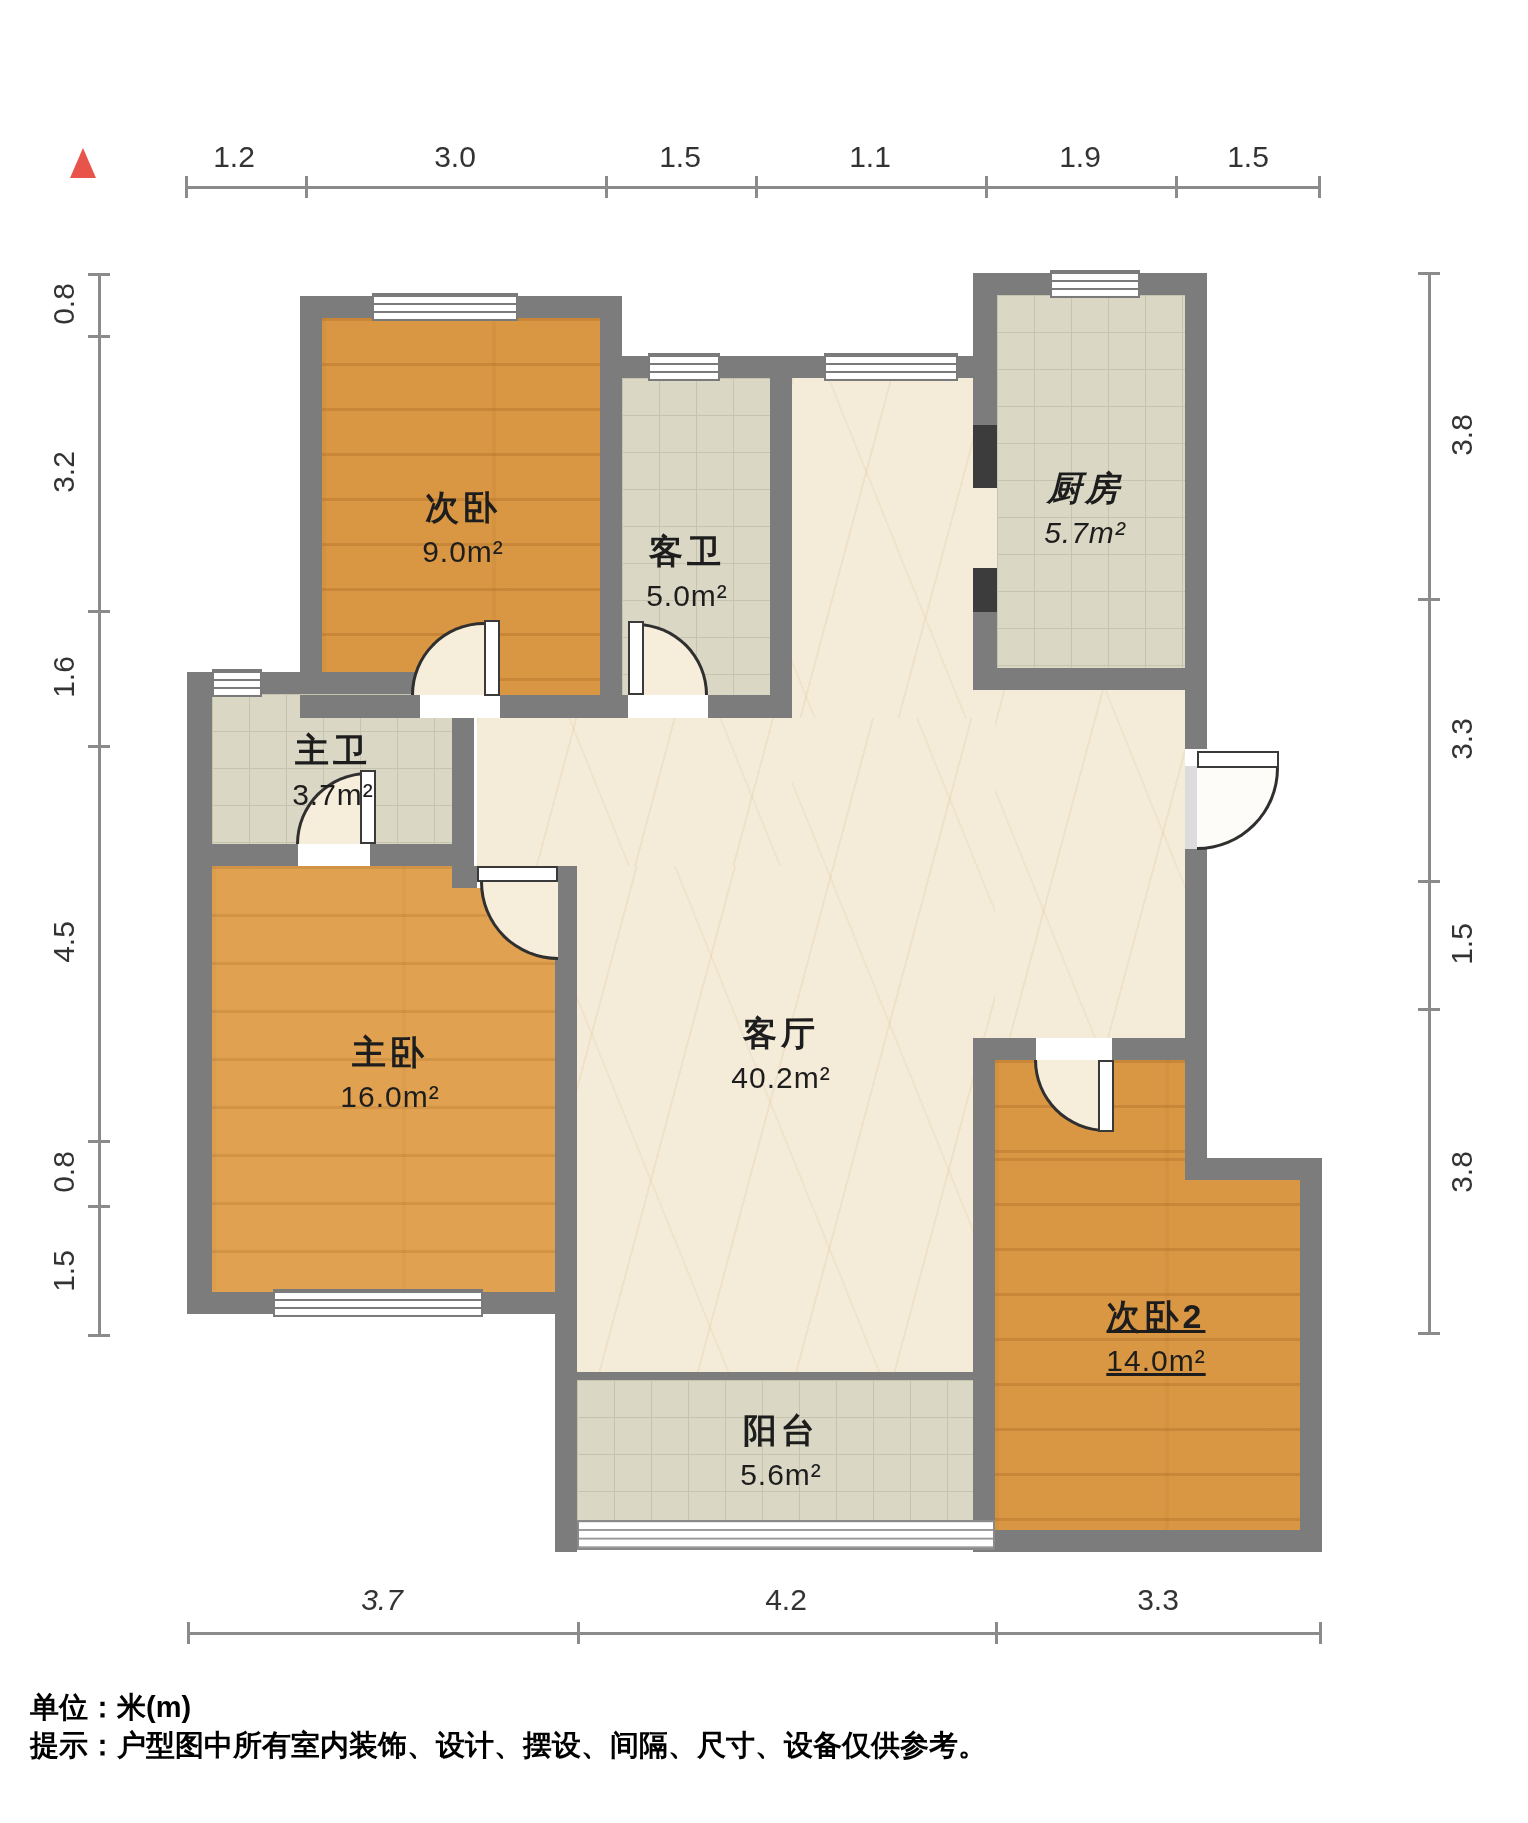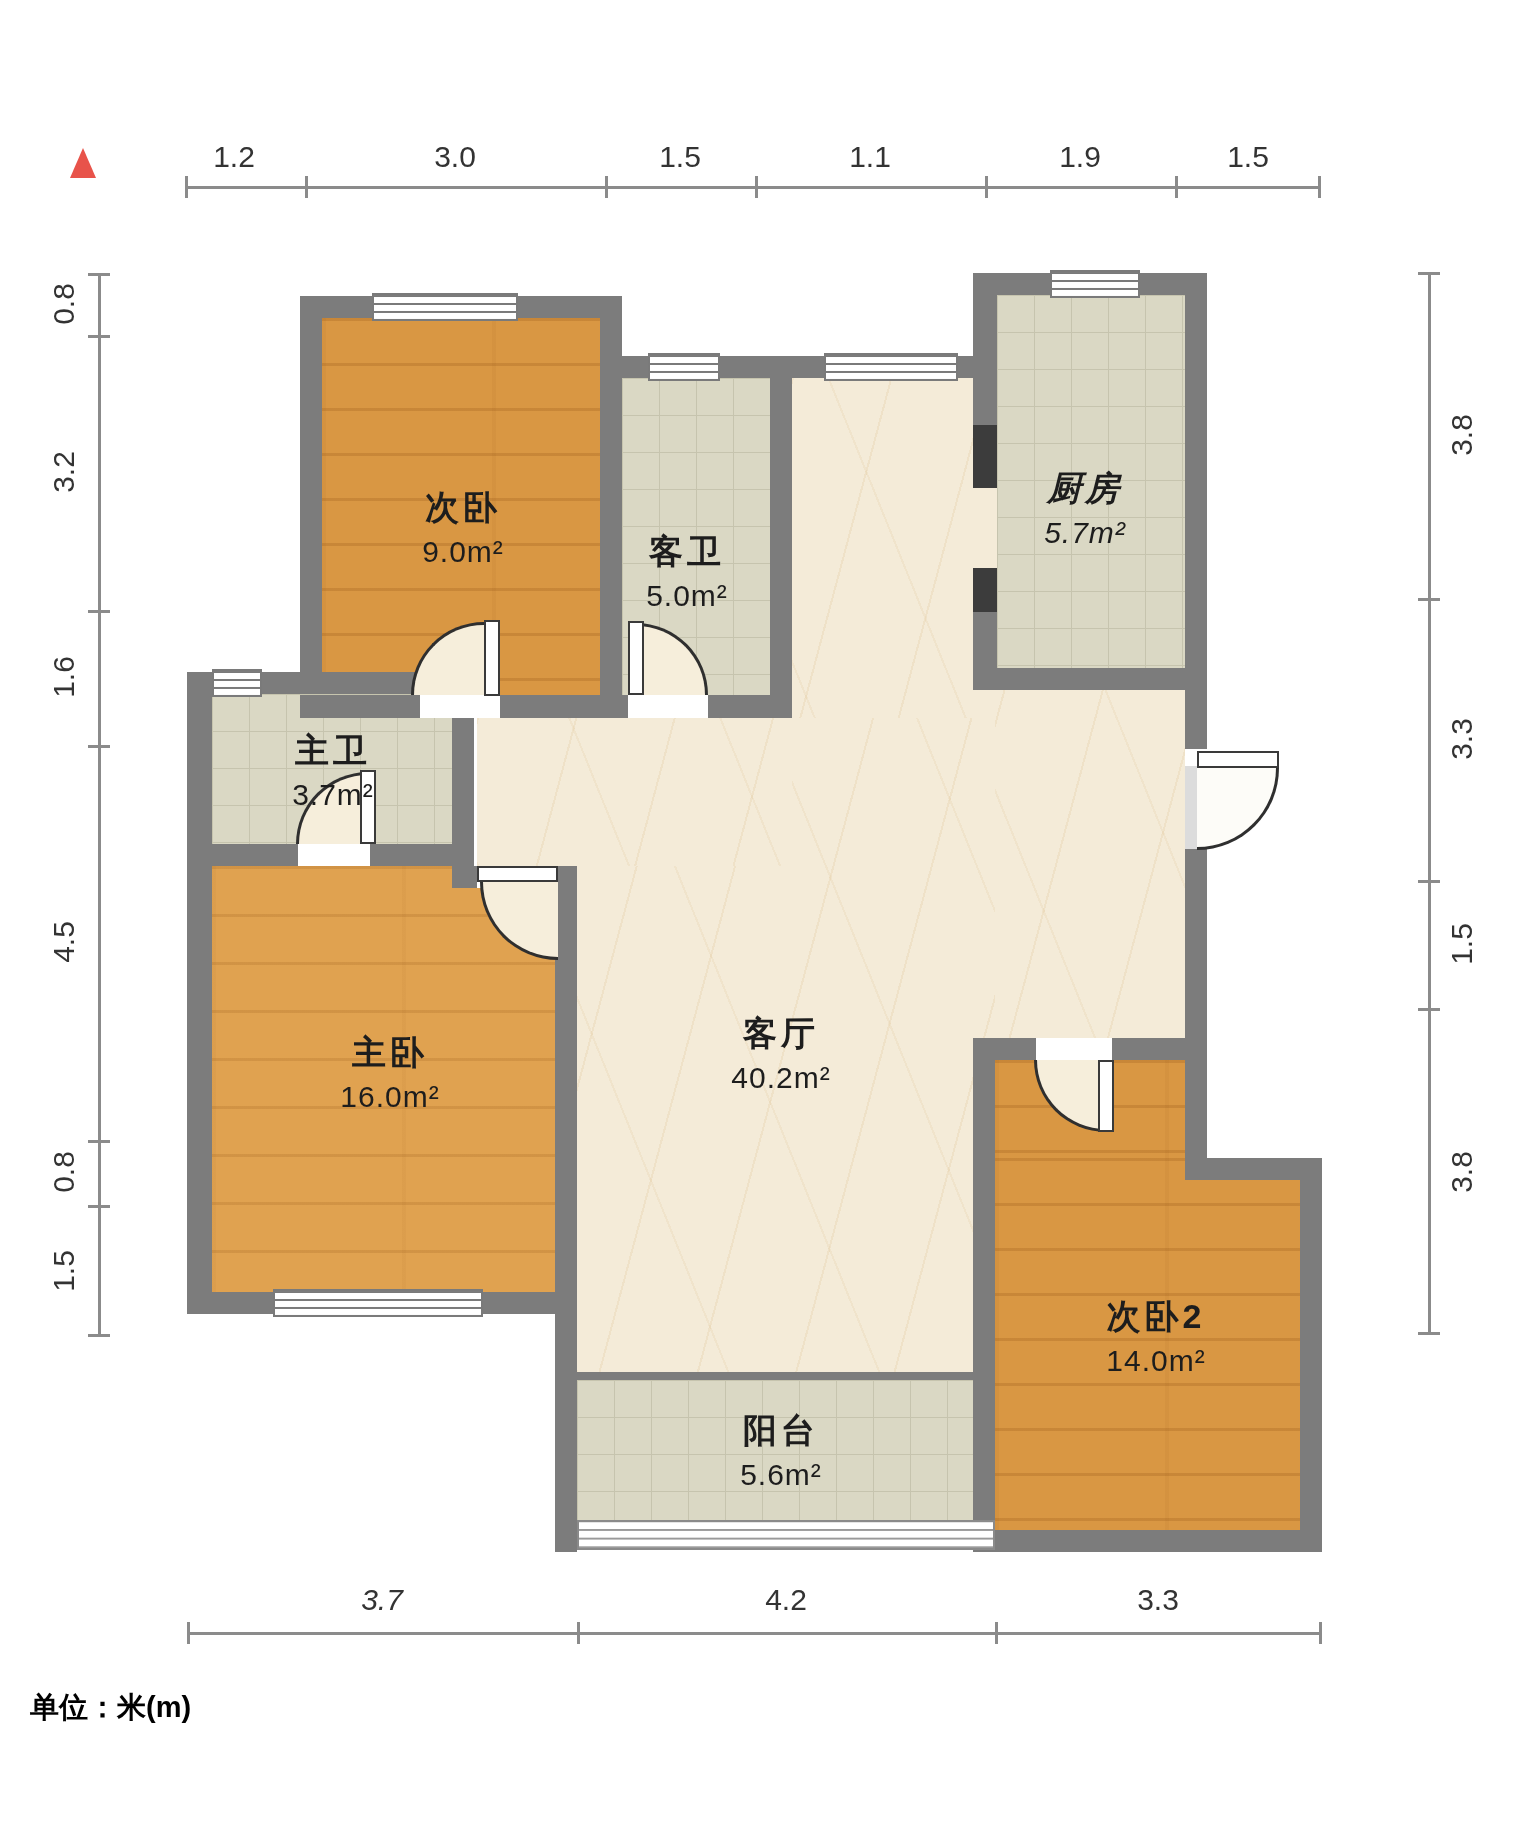--- a/index.html
+++ b/index.html
@@ -209,24 +209,25 @@
     <div class="rarea">3.7m²</div>
   </div>
   <div class="rlabel" style="left:390px;top:1072px;">
     <div class="rname">主卧</div>
     <div class="rarea">16.0m²</div>
   </div>
   <div class="rlabel" style="left:781px;top:1053px;">
     <div class="rname">客厅</div>
     <div class="rarea">40.2m²</div>
   </div>
-  <div class="rlabel" style="left:1156px;top:1336px;">
+  <div class="rlabel" style="left:1156px;top:1336px;text-decoration:underline;">
     <div class="rname">次卧2</div>
     <div class="rarea">14.0m²</div>
   </div>
   <div class="rlabel" style="left:781px;top:1450px;">
     <div class="rname">阳台</div>
     <div class="rarea">5.6m²</div>
   </div>
 
   <div class="footer-line" style="top:1688px;">单位：米(m)</div>
+  <div class="footer-line" style="top:1726px;">提示：户型图中所有室内装饰、设计、摆设、间隔、尺寸、设备仅供参考。</div>
 
 </div>
 
 </body></html>

